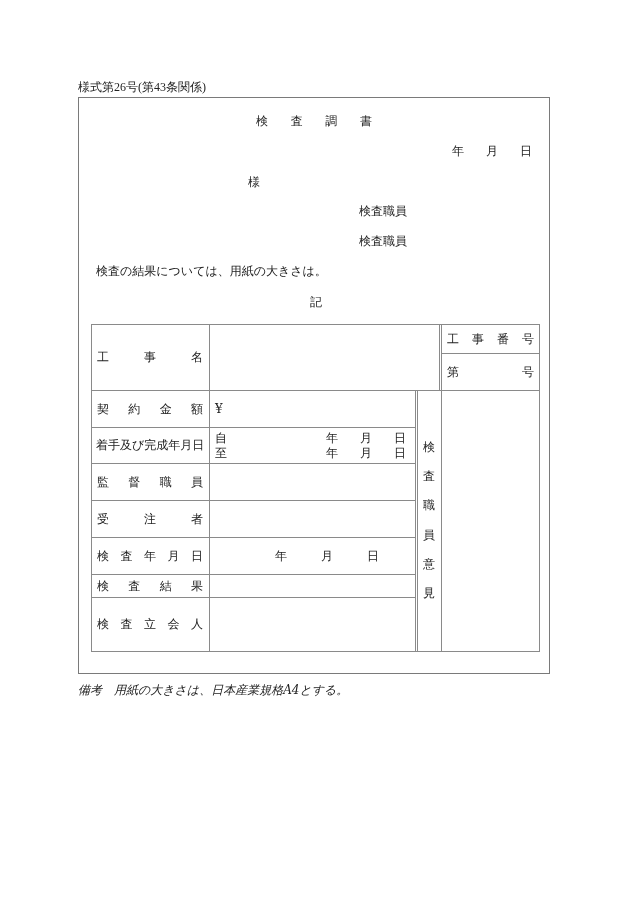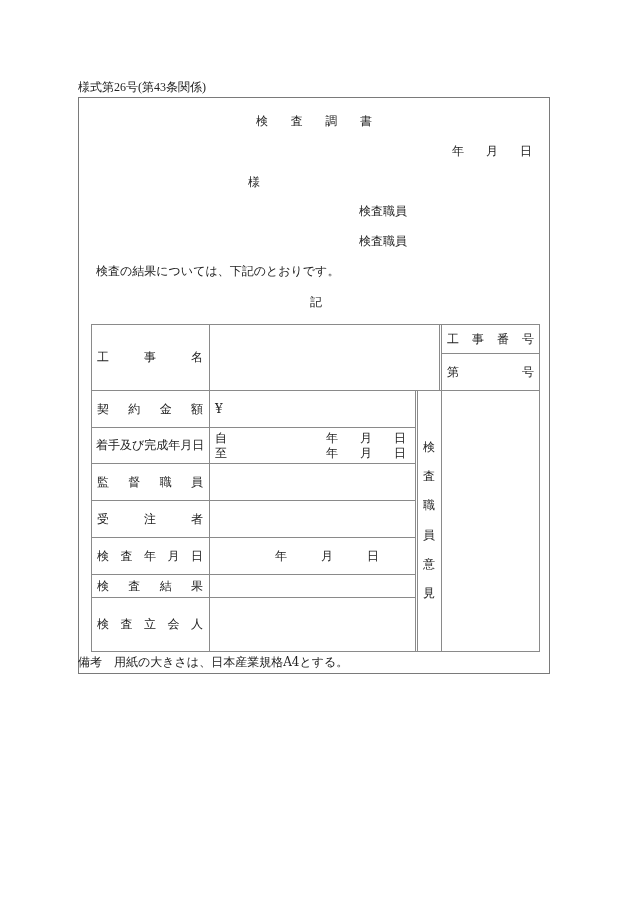--- a/index.html
+++ b/index.html
@@ -36,21 +36,21 @@
   <span>年</span>
   <span>月</span>
   <span>日</span>
 </div>
 
 <div class="abs" style="left:248px; top:175px;">様</div>
 
 <div class="abs" style="left:359px; top:204px;">検査職員</div>
 <div class="abs" style="left:359px; top:234px;">検査職員</div>
 
-<div class="abs" style="left:96px; top:264px;">検査の結果については、下記のとおりです。</div>
+<div class="abs" style="left:96px; top:264px;">検査の結果については、用紙の大きさは。</div>
 
 <div class="abs" style="left:310px; top:295px;">記</div>
 
 <div>
 
   <div class="hline" style="left:91px; top:324px; width:449px;"></div>
   <div class="hline" style="left:441px; top:353px; width:99px;"></div>
   <div class="hline" style="left:91px; top:390px; width:449px;"></div>
 
   <div class="hline" style="left:91px; top:427px; width:325px;"></div>
@@ -158,13 +158,13 @@
 <div class="vert" style="left:419px; top:440px; width:20px; height:160px; justify-content:space-between;">
   <span>検</span>
   <span>査</span>
   <span>職</span>
   <span>員</span>
   <span>意</span>
   <span>見</span>
 </div>
 <div class="abs" style="left:443px; top:392px; width:95px; height:258px;"></div>
 
-<div class="abs" style="left:78px; top:655px;">備考　用紙の大きさは、日本産業規格A4とする。</div>
+<div class="abs" style="left:78px; top:683px;font-style:italic;">備考　用紙の大きさは、日本産業規格A4とする。</div>
 
 </body></html>

